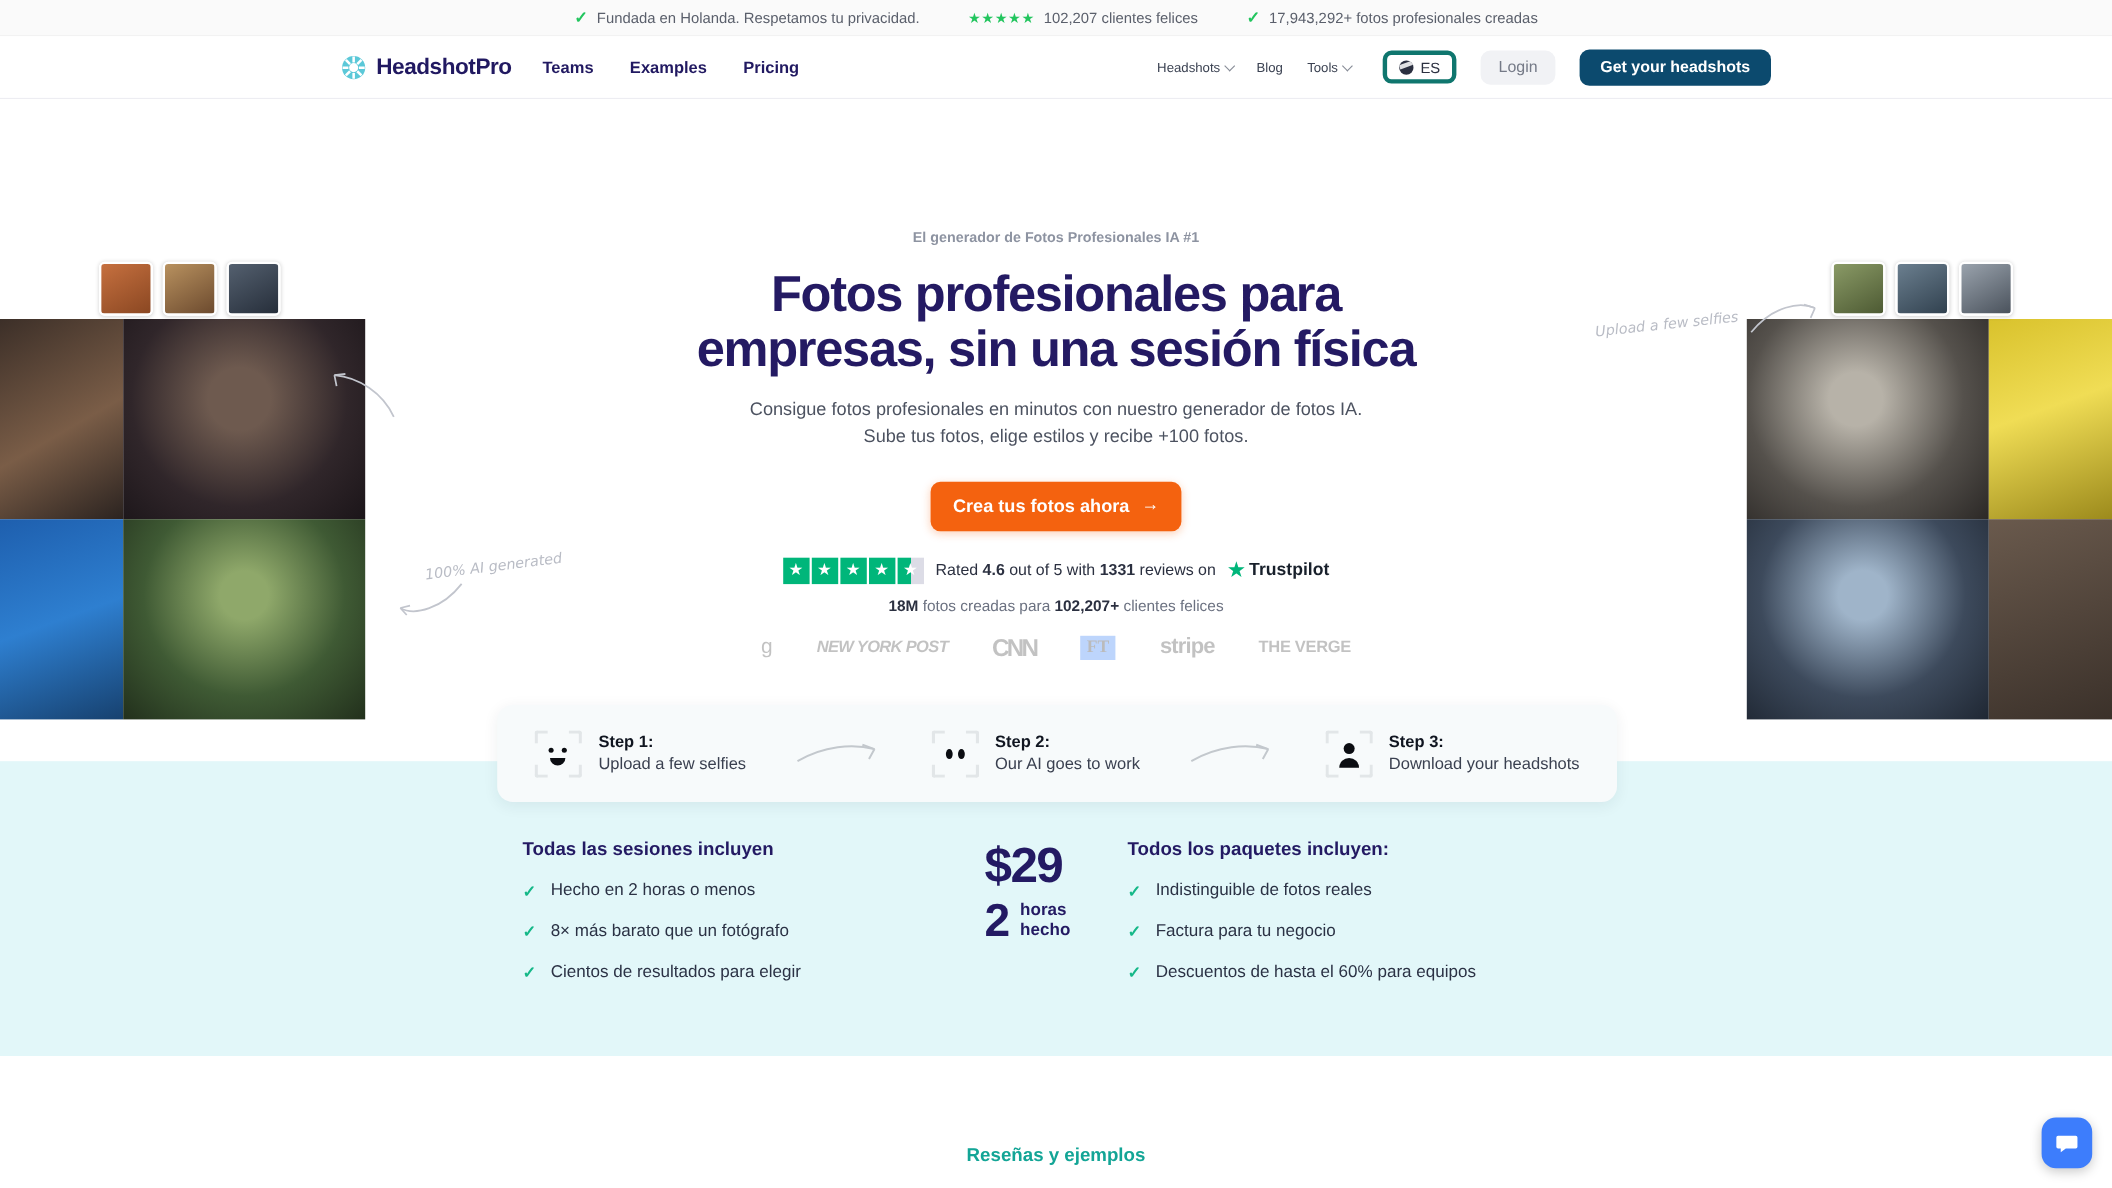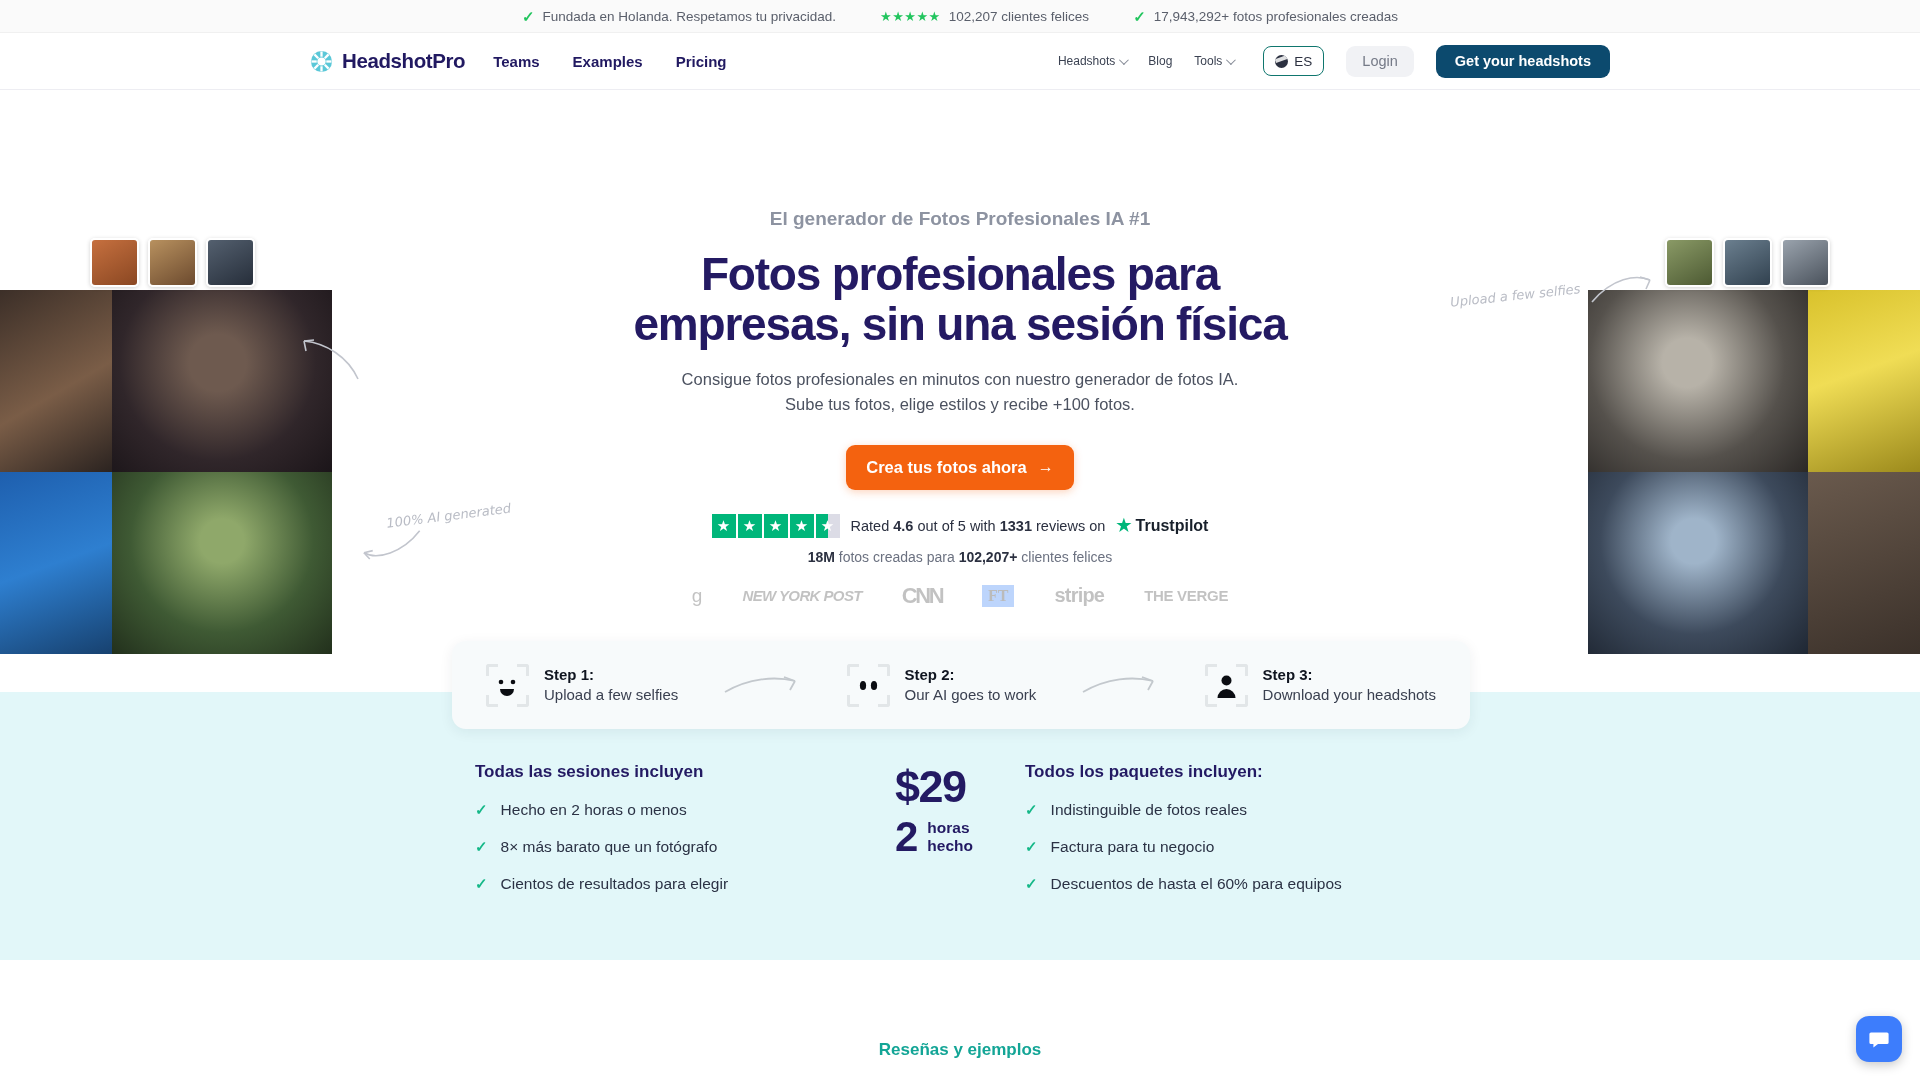--- a/index.html
+++ b/index.html
@@ -35,21 +35,21 @@
   .brand { display: flex; align-items: center; gap: 9px; margin-right: 28px; }
   .brand-mark { width: 23px; height: 23px; position: relative; flex: none; }
   .brand-name { font-size: 20.5px; font-weight: 700; color: #211961; letter-spacing: -0.4px; }
   .nav-links { display: flex; align-items: center; gap: 33px; }
   .nav-link { font-size: 15px; color: #211961; font-weight: 600; cursor: pointer; white-space: nowrap; }
   .nav-right { margin-left: auto; display: flex; align-items: center; gap: 22px; }
   .nav-link-2 { font-size: 12px; color: #3b4252; cursor: pointer; display: flex; align-items: center; gap: 4px; white-space: nowrap; }
   .chev { display: inline-block; width: 7px; height: 7px; border-right: 1.4px solid #868b96; border-bottom: 1.4px solid #868b96; transform: rotate(45deg) translateY(-2px); }
   .lang-btn {
     display: flex; align-items: center; gap: 6px;
-    border: 1px solid #0f766e; border-radius: 8px;
+    border: 4px solid #0f766e; border-radius: 8px;
     height: 30px; padding: 0 11px; font-size: 13.5px; color: #2b3040;
     background: #fff; cursor: pointer; margin-left: 8px;
   }
   .globe { width: 13px; height: 13px; border-radius: 50%; background: #2b3040; position: relative; overflow: hidden; flex:none;}
   .globe:after { content:""; position:absolute; left:0; top:2px; width:13px; height:4px; background:#fff; opacity:.85; transform: rotate(-20deg);}
   .login-btn {
     height: 31px; padding: 0 16px; border-radius: 9px;
     background: #f1f2f5; color: #757a87; font-size: 14.5px;
     display: flex; align-items: center; cursor: pointer; border: none;
     font-family: inherit;
@@ -57,21 +57,21 @@
   .cta-nav {
     height: 33px; padding: 0 19px; border-radius: 9px;
     background: #0c4a6e; color: #fff; font-size: 14.5px; font-weight: 700;
     display: flex; align-items: center; cursor: pointer; border: none;
     font-family: inherit; white-space: nowrap;
   }
 
   
   .hero { position: relative; height: 600px; background: #fff; overflow: hidden; }
   .hero-center { position: absolute; left: 0; right: 0; top: 0; text-align: center; z-index: 6; }
-  .eyebrow { font-size: 19px; color: #8d93a1; font-weight: 600; margin-top: 118px; }
+  .eyebrow { font-size: 13px; color: #8d93a1; font-weight: 600; margin-top: 118px; }
   .h1 {
     font-size: 46px; line-height: 1.08; font-weight: 700; color: #241a63;
     letter-spacing: -1.2px; margin-top: 20px;
   }
   .sub { margin-top: 18px; font-size: 16.5px; line-height: 1.5; color: #4c5260; }
   .cta-hero {
     margin: 28px auto 0; display: flex; align-items: center; justify-content: center; gap: 11px;
     width: 228px; height: 45px; border-radius: 9px;
     background: #f4620f; color: #fff; font-size: 16.5px; font-weight: 700;
     cursor: pointer; border: none; font-family: inherit;

